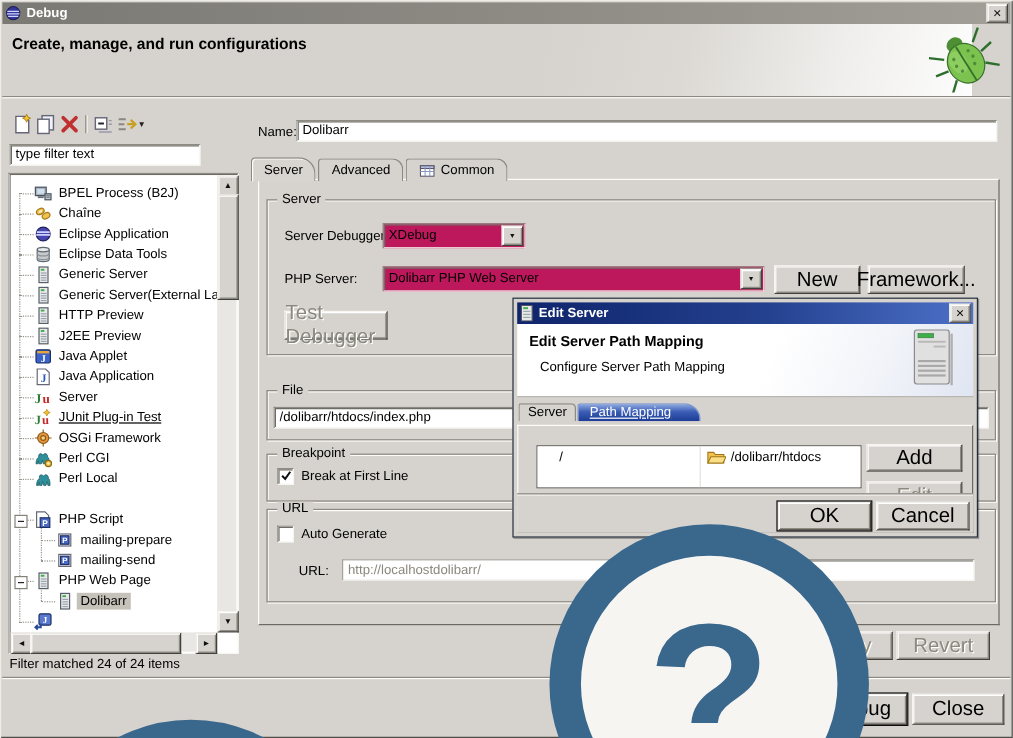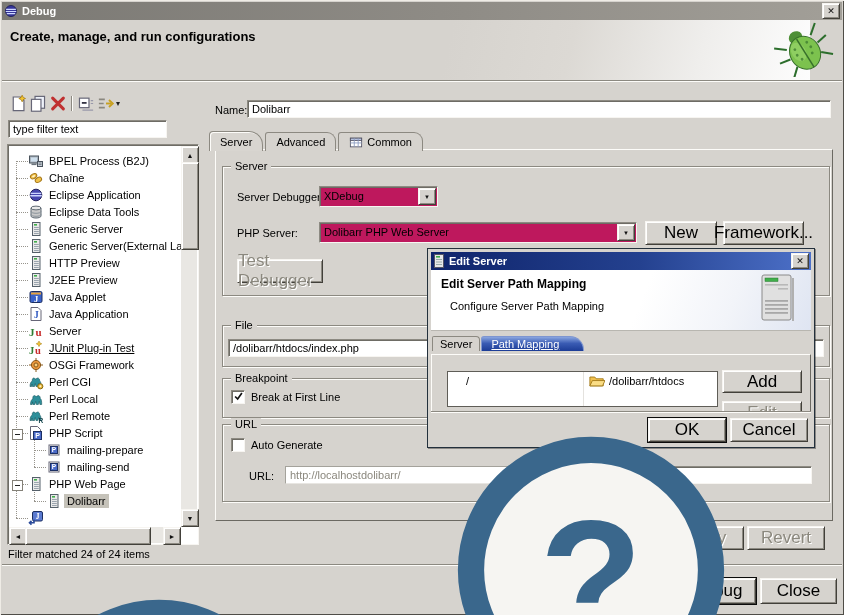--- a/index.html
+++ b/index.html
@@ -308,28 +308,20 @@
             </svg></span>
           <span class="lbl" style="left: 37px;">Perl CGI</span>
         </div>
         <div class="tree-row" style="top: 245px;">
           <span class="conn" style="left: 7px; width: 12px;"></span>
           <span class="ticon" style="left: 19px;"><svg viewBox="0 0 16 16">
               <path d="M2.5 13.5c0-3 1-5.2 2.4-5.7C4.6 6 5.2 4.6 6.4 4.6c1 0 1.1 1 1.8 1s.9-1 2-1c1.4 0 2.2 1.5 2.1 3 1.2.6 1.4 2.8 1.4 5.9h-1.8l-.6-3.2-1 3.2H8.4l-.7-3.1-.8 3.1H5l-.5-2.6-.3 2.6z" fill="#2e8f9a" stroke="#1a565e" stroke-width="0.6"></path>
             </svg></span>
           <span class="lbl" style="left: 37px;">Perl Local</span>
         </div>
-        <div class="tree-row" style="top: 262px;">
-          <span class="conn" style="left: 7px; width: 12px;"></span>
-          <span class="ticon" style="left: 19px;"><svg viewBox="0 0 16 16">
-              <path d="M2 12.5c0-3 1-5 2.3-5.5C4 5.5 4.6 4 5.8 4c1 0 1.1 1 1.8 1s.9-1 2-1c1.4 0 2.2 1.4 2.1 2.9 1.2.6 1.3 2.6 1.3 5.6h-1.7l-.6-3-1 3H8l-.7-3-.8 3H4.4l-.5-2.4-.3 2.4z" fill="#2e8f9a" stroke="#1a565e" stroke-width="0.6"></path>
-              <text x="10.5" y="15" font-size="6.5" font-weight="bold" fill="#12424a" font-family="Liberation Sans,sans-serif">R</text>
-            </svg></span>
-          <span class="lbl" style="left: 37px;">Perl Remote</span>
-        </div>
         <div class="tree-row" style="top: 279px;">
           <span class="expander" style="left: 3px;"></span>
           <span class="conn" style="left: 14px; width: 5px;"></span>
           <span class="ticon" style="left: 19px;"><svg viewBox="0 0 16 16">
               <path d="M2.5 1.5h7l3 3V14.5h-10z" fill="#fff" stroke="#667"></path>
               <rect x="5.5" y="6.5" width="8" height="8" fill="#4a6ac8" stroke="#1c2f63"></rect>
               <text x="9.5" y="13" font-size="7" fill="#fff" text-anchor="middle" font-weight="bold" font-family="Liberation Sans,sans-serif">P</text>
             </svg></span>
           <span class="lbl" style="left: 37px;">PHP Script</span>
         </div>

